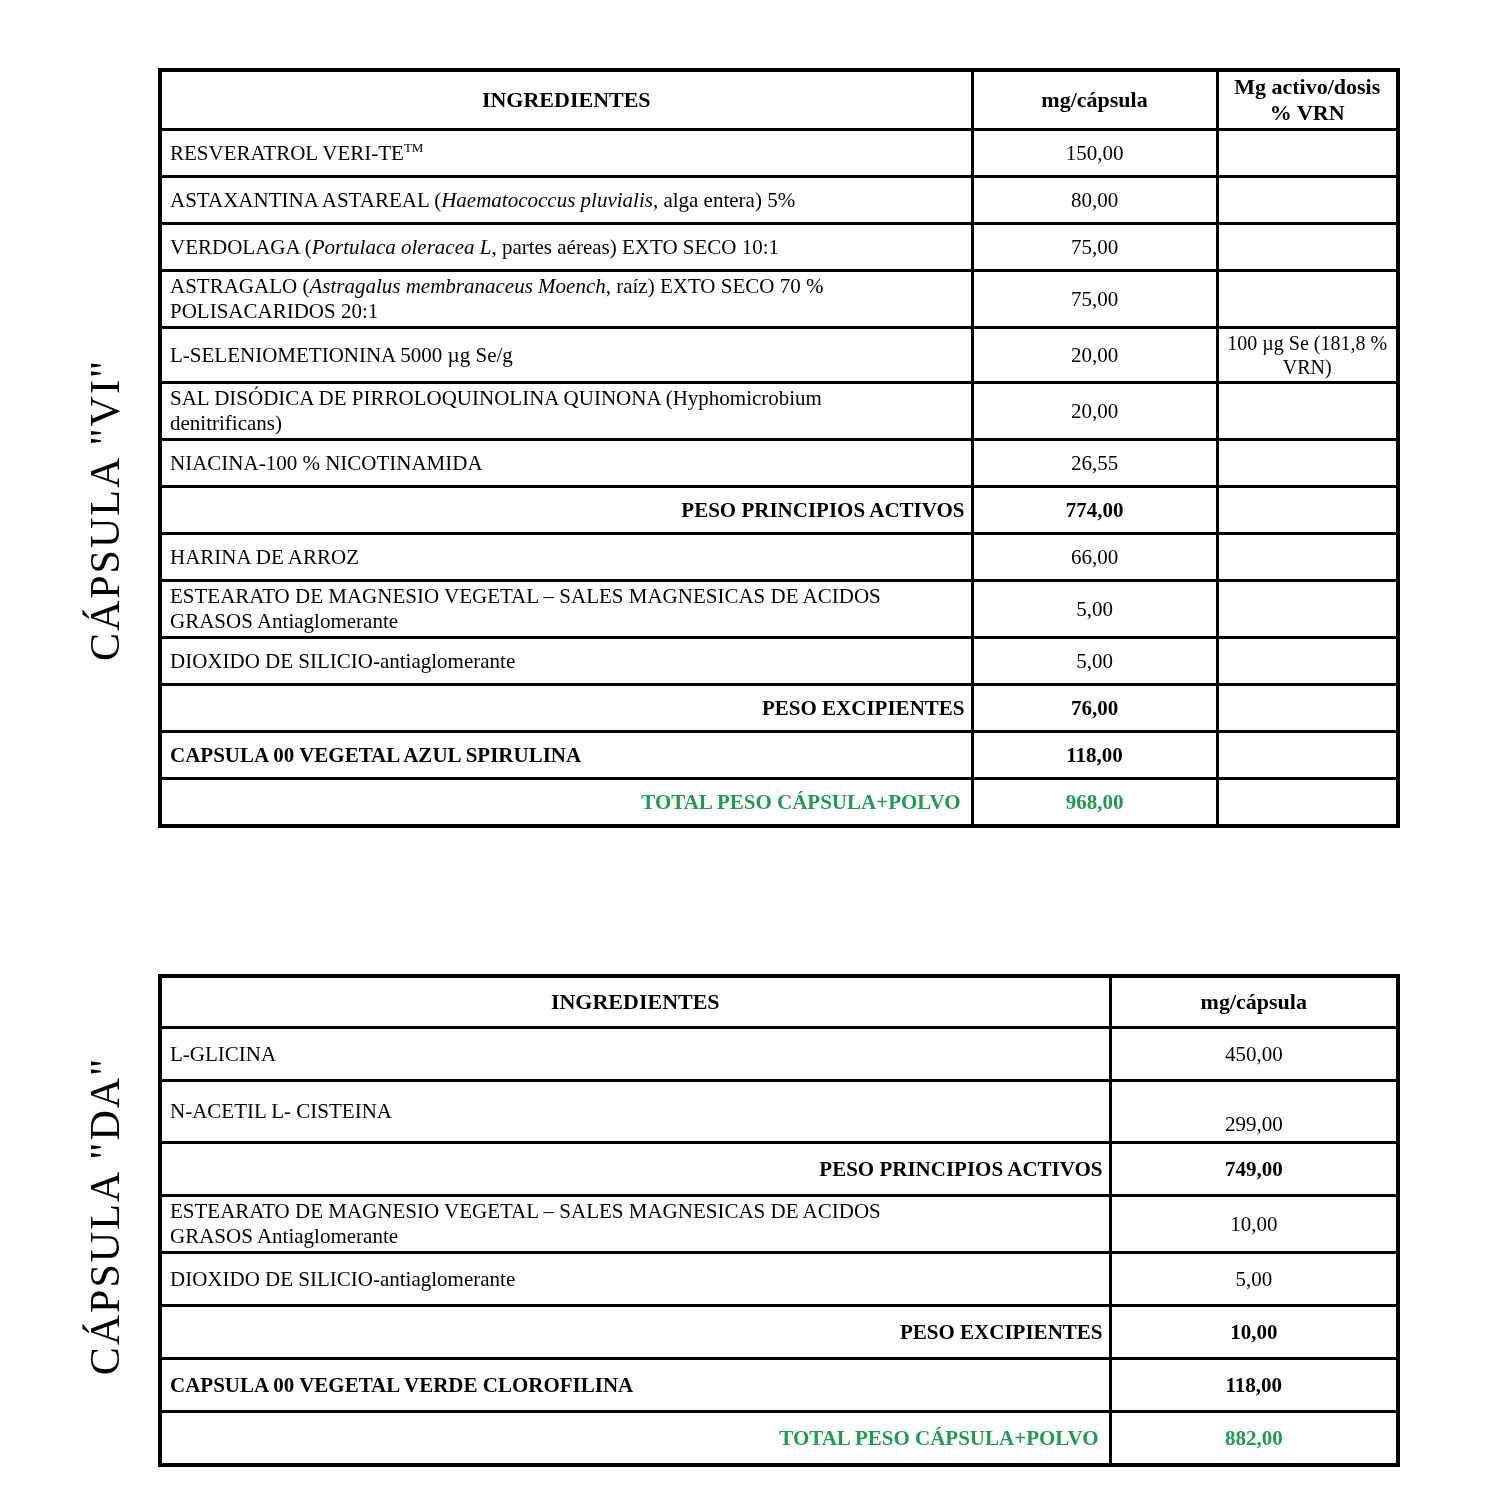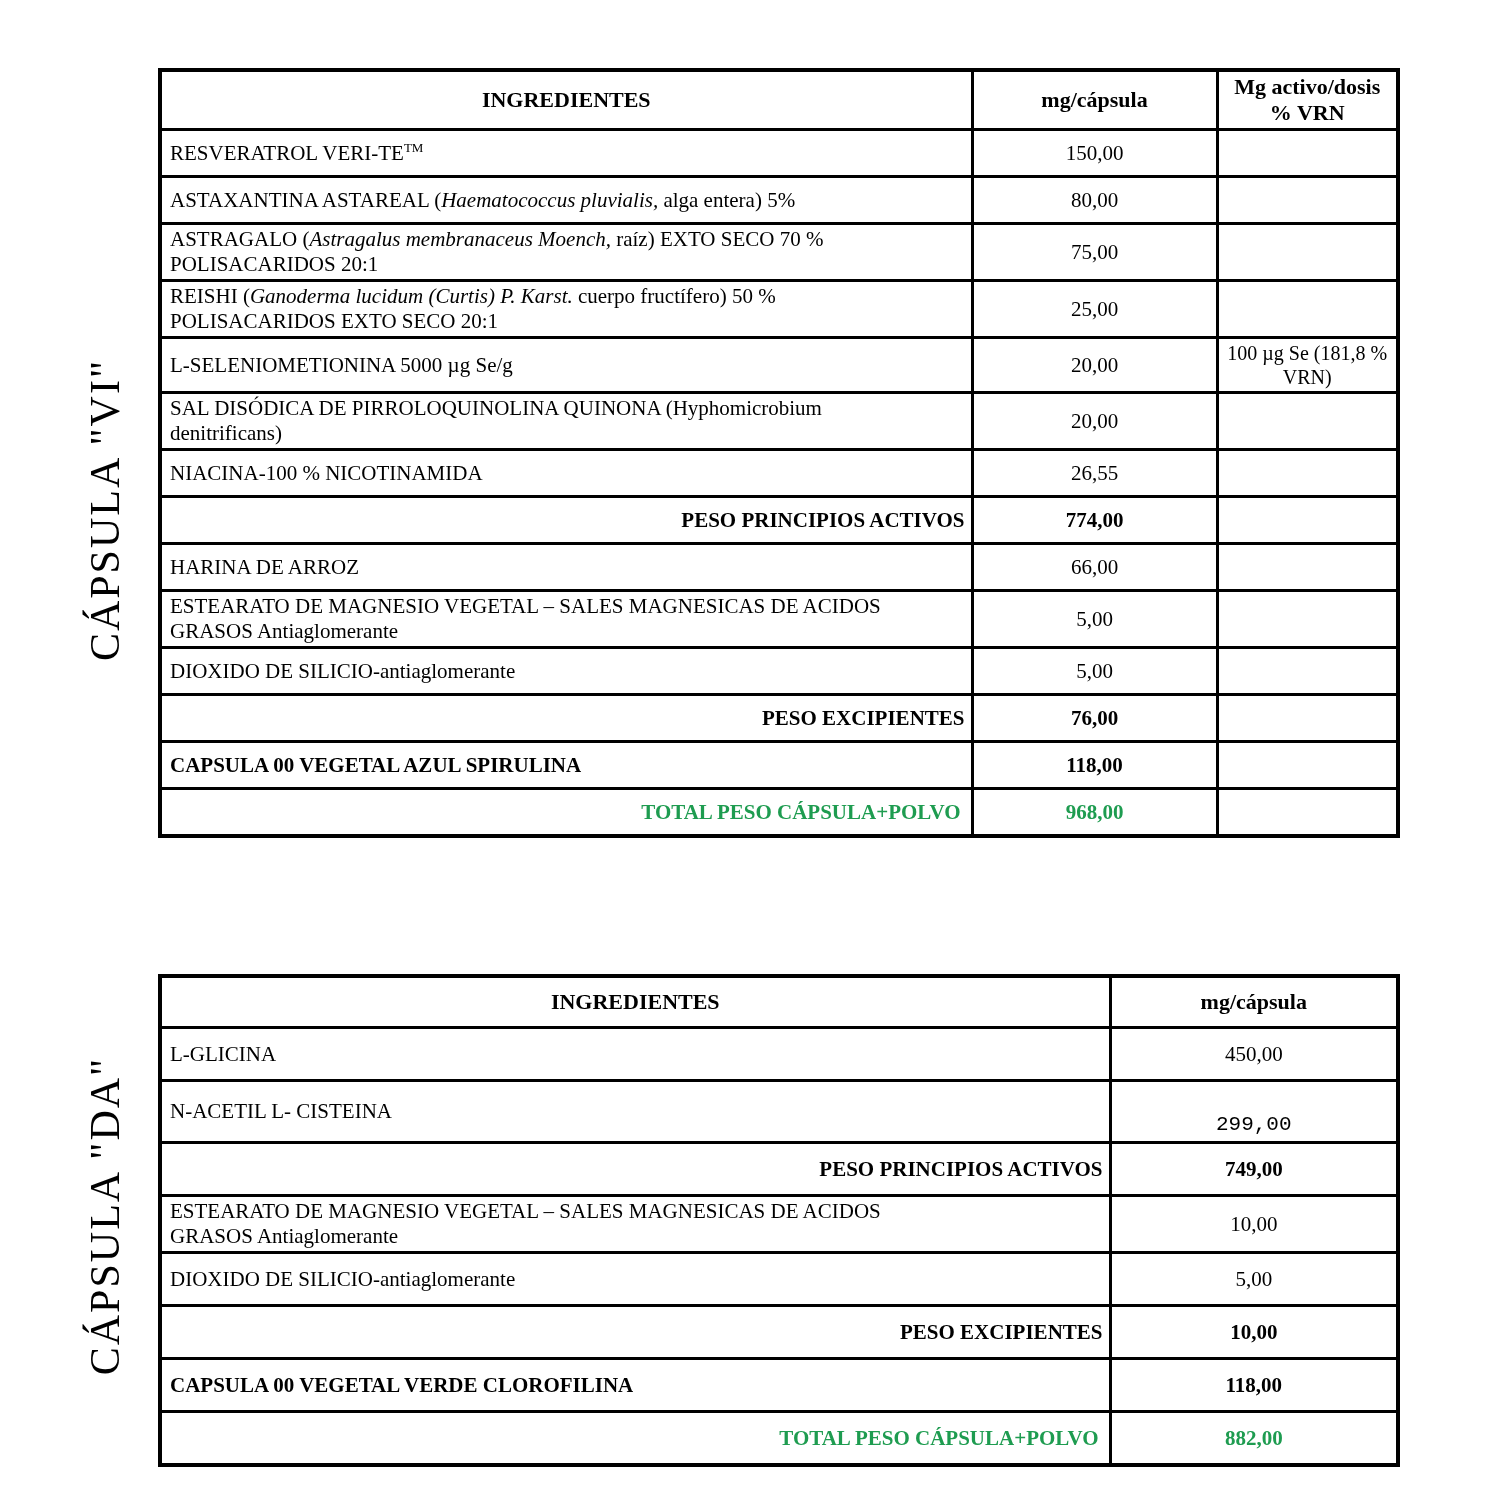--- a/index.html
+++ b/index.html
@@ -75,21 +75,21 @@
     font-size:20px;
     line-height:24px;
     padding:2px 5px;
   }
   tr.summary td.lab{text-align:right;font-weight:bold;padding-right:6px;}
   tr.summary td.mg{font-weight:bold;}
   tr.capsule td.lab{font-weight:bold;}
   tr.capsule td.mg{font-weight:bold;}
   tr.total td.lab{text-align:right;font-weight:bold;color:var(--green,#1e9c50);padding-right:10px;}
   tr.total td.mg{font-weight:bold;color:var(--green,#1e9c50);}
-  td.vb{vertical-align:bottom;padding-bottom:4px;font-family:Liberation Mono, monospace;}
+  td.vb{vertical-align:bottom;padding-bottom:4px;}
   .it{font-style:italic;}
   sup{font-size:13px;line-height:0;}
 </style>
 </head>
 <body>
 
 <div class="sheet">
 
   <div class="side-label" id="side-label-0">CÁPSULA "VI"</div>
 
@@ -111,27 +111,27 @@
           <td class="lab"><span>RESVERATROL VERI-TE</span><sup>TM</sup></td>
           <td class="mg">150,00</td>
           <td class="vrn"></td>
         </tr>
         <tr class="ingredient">
           <td class="lab"><span>ASTAXANTINA ASTAREAL (</span><span class="it">Haematococcus pluvialis,</span><span> alga entera) 5%</span></td>
           <td class="mg">80,00</td>
           <td class="vrn"></td>
         </tr>
         <tr class="ingredient">
+          <td class="lab"><span>VERDOLAGA (</span><span class="it">Portulaca oleracea L</span><span>, partes aéreas) EXTO SECO 10:1</span></td>
+          <td class="mg">75,00</td>
+          <td class="vrn"></td>
+        </tr>
+        <tr class="ingredient">
           <td class="lab"><span>ASTRAGALO (</span><span class="it">Astragalus membranaceus Moench,</span><span> raíz) EXTO SECO 70 %</span><br><span>POLISACARIDOS 20:1</span></td>
           <td class="mg">75,00</td>
-          <td class="vrn"></td>
-        </tr>
-        <tr class="ingredient">
-          <td class="lab"><span>REISHI (</span><span class="it">Ganoderma lucidum (Curtis) P. Karst.</span><span> cuerpo fructífero) 50 %</span><br><span>POLISACARIDOS EXTO SECO 20:1</span></td>
-          <td class="mg">25,00</td>
           <td class="vrn"></td>
         </tr>
         <tr class="ingredient">
           <td class="lab">L-SELENIOMETIONINA 5000 µg Se/g</td>
           <td class="mg">20,00</td>
           <td class="vrn">100 µg Se (181,8 % VRN)</td>
         </tr>
         <tr class="ingredient">
           <td class="lab"><span>SAL DISÓDICA DE PIRROLOQUINOLINA QUINONA (Hyphomicrobium</span><br><span>denitrificans)</span></td>
           <td class="mg">20,00</td>

